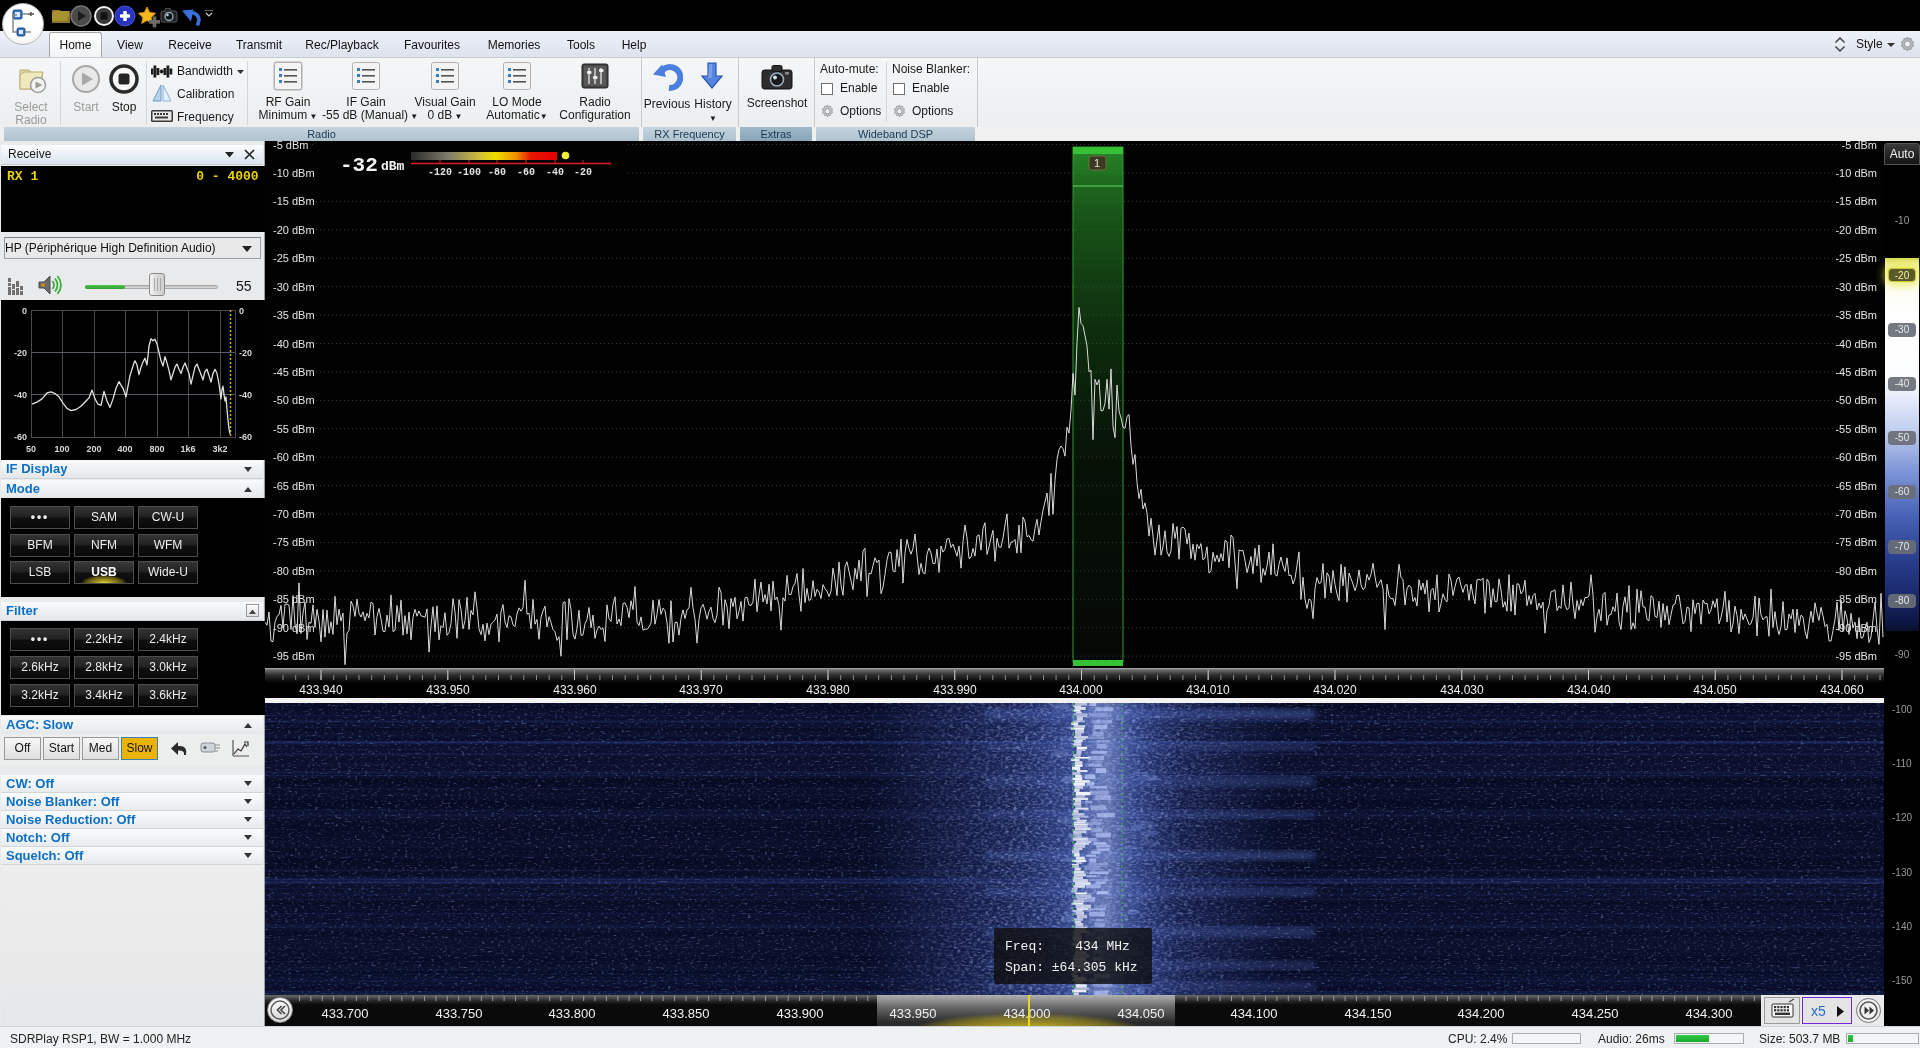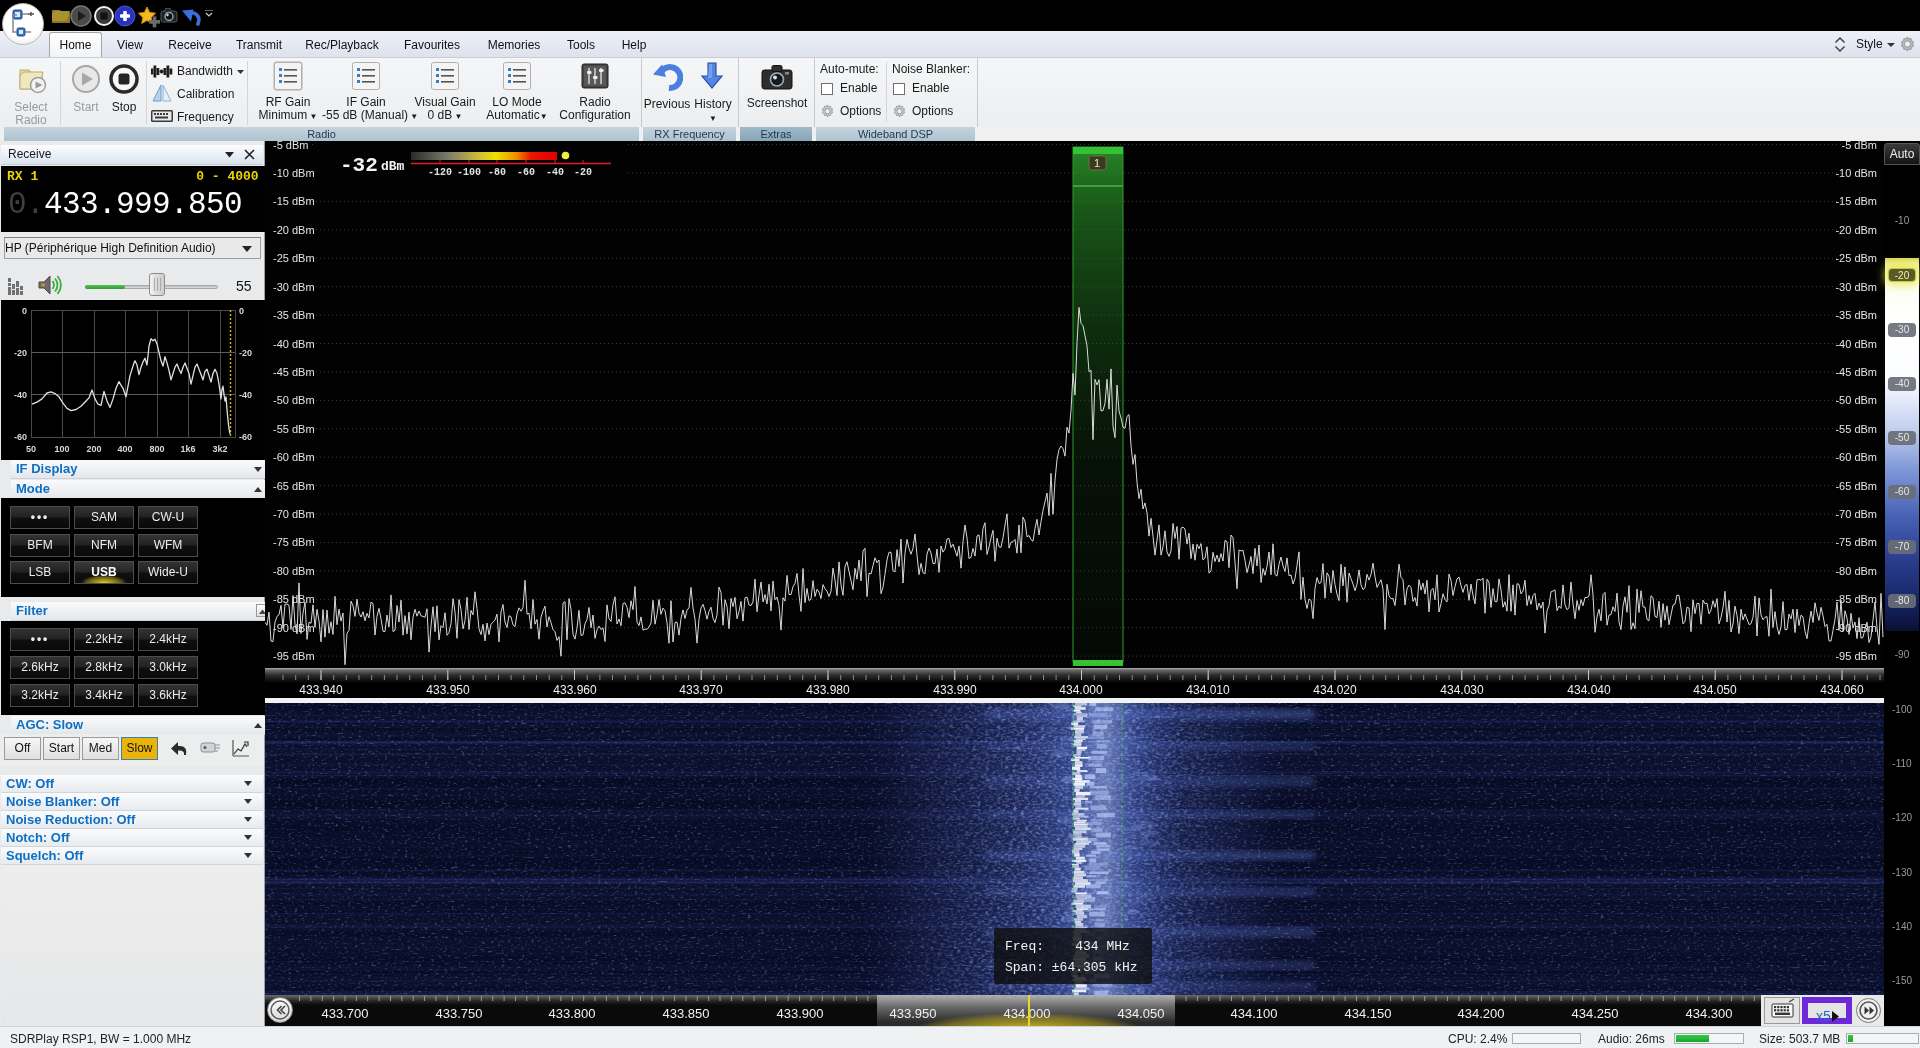--- a/index.html
+++ b/index.html
@@ -16,21 +16,21 @@
 .gray{color:#9a9a9a}
 .sml{font-size:12px;color:#1a1a1a}
 #grouplbls{position:absolute;left:0;top:127px;width:1920px;height:14px;background:#f0f0f0}
 .glbl{position:absolute;top:0;height:14px;line-height:14px;text-align:center;font-size:11px;color:#1c3850;background:linear-gradient(#c5d4de,#aec2cf)}
 #statusbar{position:absolute;left:0;top:1026px;width:1920px;height:22px;background:#eff1f2;border-top:1px solid #cfd4d8;font-size:12px;color:#222}
 .sbar{position:absolute;top:6px;height:11px;border:1px solid #a8adb2;background:#f4f5f6}
 .sfill{position:absolute;left:1px;top:1px;height:7px;background:linear-gradient(#35c948,#17a82b)}
 
 #leftpanel{position:absolute;left:0;top:141px;width:265px;height:885px;background:#e9eaeb;border-right:1px solid #9aa0a6}
 .phead{position:absolute;left:1px;width:262px;height:20px;background:linear-gradient(#fcfdfe,#d9e4ee);border-bottom:1px solid #c6cdd4;font-size:12px;color:#1a1a1a;line-height:19px;padding-left:7px}
-.shead{position:absolute;left:11px;width:262px;height:19px;background:linear-gradient(#f9fafb,#e4e7ea);border-bottom:1px solid #cdd2d6;font-size:13px;font-weight:bold;color:#0c6fc4;line-height:18px;padding-left:5px}
+.shead{position:absolute;left:1px;width:262px;height:19px;background:linear-gradient(#f9fafb,#e4e7ea);border-bottom:1px solid #cdd2d6;font-size:13px;font-weight:bold;color:#0c6fc4;line-height:18px;padding-left:5px}
 .caret{position:absolute;right:10px;font-size:9px;color:#333}
 .blackbox{position:absolute;left:1px;width:287px;background:#000}
 .mbtn{position:absolute;width:60px;height:23px;background:linear-gradient(#333 0%,#222 46%,#0f0f0f 54%,#090909);border:1px solid #4d4d4d;color:#ececec;font-size:12px;text-align:center;line-height:21px}
 .agcbtn{position:absolute;top:0;height:23px;background:linear-gradient(#f6f6f6,#dfdfdf);border:1px solid #9a9a9a;font-size:12px;color:#111;text-align:center;line-height:21px}
 .hdr5{position:absolute;left:1px;width:262px;height:18px;background:linear-gradient(#fafbfc,#e8ebee);border-bottom:1px solid #d2d6da;font-size:13px;font-weight:bold;color:#0c6fc4;line-height:17px;padding-left:5px}
 
 #display{position:absolute;left:265px;top:141px;width:1619px;height:885px;background:#000}
 #sidebar{position:absolute;left:1884px;top:141px;width:36px;height:885px;background:#000}
 .freqlbl{position:absolute;font-size:12px;color:#f0f0f0;transform:translateX(-50%)}
 .slbl{position:absolute;width:28px;left:4px;border-radius:4px;background:rgba(105,110,118,.92);color:#e8e8e8;font-size:10px;text-align:center;height:14px;line-height:14px}
@@ -313,21 +313,20 @@
    <svg class="abs" style="right:28px;top:7px" width="10" height="6">
         <path d="M0 0 h9 l-4.5 5.5 z" fill="#222"></path>
       </svg>
    <svg class="abs" style="right:8px;top:4px" width="11" height="11">
         <path d="M1 1 l9 9 M10 1 l-9 9" stroke="#222" stroke-width="1.6"></path>
       </svg>
  </div>
  <div class="blackbox" style="top:25px;height:66px">
   <div class="abs" style="left:6px;top:3px;font-family:'Liberation Mono',monospace;font-size:13px;font-weight:bold;color:#ecd400">RX 1</div>
   <div class="abs" style="right:6px;top:3px;font-family:'Liberation Mono',monospace;font-size:13px;font-weight:bold;color:#ecd400">0 - 4000 Hz</div>
-  <div class="abs" style="left:7px;top:21px;font-family:'Liberation Mono',monospace;font-size:31px;color:#fff;letter-spacing:-0.6px"><span style="color:#3f3f3f">0.</span>433.999.850</div>
  </div>
  <div class="abs" style="left:4px;top:96px;width:257px;height:22px;background:#e9e9e9;border:1px solid #999fa5;border-top-color:#7a8086;font-size:12px;color:#111;text-align:left;line-height:20px">HP (Périphérique High Definition Audio)
    <svg class="abs" style="right:7px;top:8px" width="11" height="7">
         <path d="M0 0 h10 l-5 6 z" fill="#222"></path>
       </svg>
  </div>
 
  <svg class="abs" style="left:8px;top:133px" width="20" height="22">
       <g fill="#707070">
         <rect x="0" y="4" width="3" height="4"></rect>
@@ -1322,21 +1321,21 @@
             <rect x="18.6" y="8" width="2.2" height="2.2"></rect>
             <rect x="21.8" y="8" width="2.2" height="2.2"></rect>
             <rect x="9" y="11.2" width="2.2" height="2.2"></rect>
             <rect x="12.2" y="11.2" width="2.2" height="2.2"></rect>
             <rect x="15.4" y="11.2" width="2.2" height="2.2"></rect>
             <rect x="18.6" y="11.2" width="2.2" height="2.2"></rect>
             <rect x="21.8" y="11.2" width="2.2" height="2.2"></rect>
             <rect x="10" y="14.6" width="15" height="2.4"></rect>
           </g>
         </svg></div>
-<div class="abs" style="left:1537px;top:2px;width:50px;height:27px;background:#e4e4e4;border:6px solid #6d28d9">
+<div class="abs" style="left:1537px;top:2px;width:50px;height:27px;background:#e4e4e4;border:1px solid #6d28d9">
         <span style="position:absolute;left:8px;top:5px;font-size:14px;color:#2a6cc8">x5</span>
         <svg style="position:absolute;right:6px;top:8px" width="9" height="11">
           <path d="M1 0 l7 5.5 -7 5.5 z" fill="#111"></path>
         </svg>
       </div>
 <div class="abs" style="left:1591px;top:3px;width:25px;height:25px;border-radius:50%;background:#f0f0f0;border:1px solid #777">
  <svg width="23" height="23" viewBox="0 0 23 23">
           <circle cx="11.5" cy="11.5" r="8.5" fill="none" stroke="#555" stroke-width="1.6"></circle>
           <path d="M7.5 7.5 l4.5 4 -4.5 4 z M12.5 7.5 l4.5 4 -4.5 4 z" fill="#333"></path>
         </svg>

